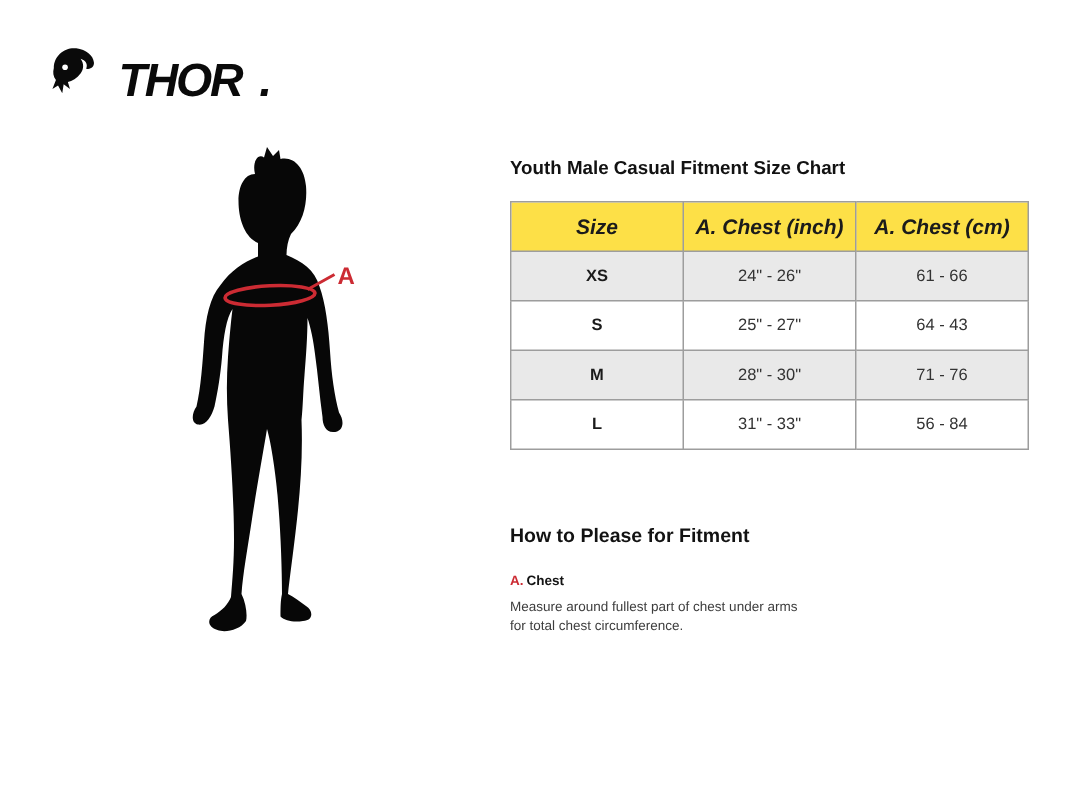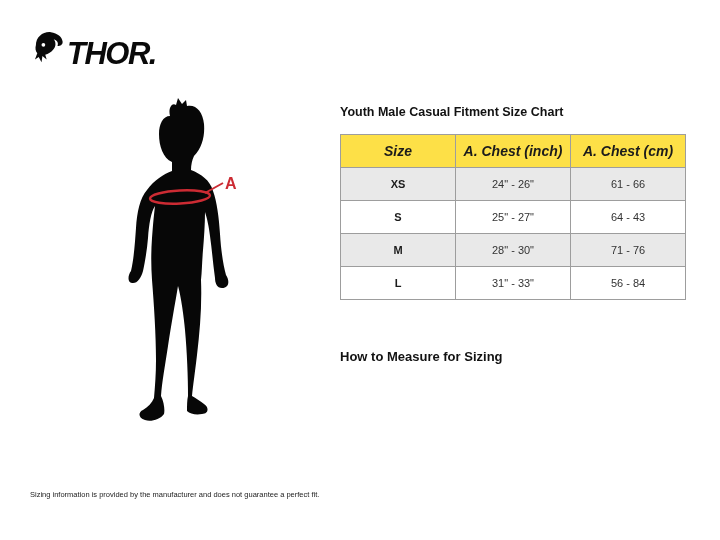--- a/index.html
+++ b/index.html
@@ -8,21 +8,21 @@
     background:#ffffff;
     font-family:"Liberation Sans", sans-serif;
     position:relative;
     overflow:hidden;
     color:#161616;
   }
 
   
   .brand {
     position:absolute; left:34px; top:29px;
-    display:flex; align-items:flex-end;
+    display:flex; align-items:flex-end;gap:12px;
   }
   .brand-icon { display:block; margin-right:3px; }
   .brand-word {
     font-style:italic; font-weight:700;
     font-size:31px; line-height:1;
     letter-spacing:-1.5px;
     color:#0a0a0a;
     padding-bottom:2px;
   }
   .brand-mark {
@@ -176,18 +176,21 @@
         <tr>
     <td class="cell-size">L</td>
     <td class="cell-val">31" - 33"</td>
     <td class="cell-val">56 - 84</td>
   </tr>
       </tbody>
   </table>
 </div>
 
 <div class="measure-block">
-  <h3 class="measure-title">How to Measure for Sizing</h3>
+  <h3 class="measure-title">How to Please for Fitment</h3>
+  <div class="measure-item">
+    <span class="measure-key">A.</span><span class="measure-label">Chest</span>
+    <p class="measure-desc">Measure around fullest part of chest under arms for total chest circumference.</p>
+  </div>
 </div>
 
 <div class="page-footer">
-  <div>Sizing information is provided by the manufacturer and does not guarantee a perfect fit.</div>
 </div>
 
 </body></html>

